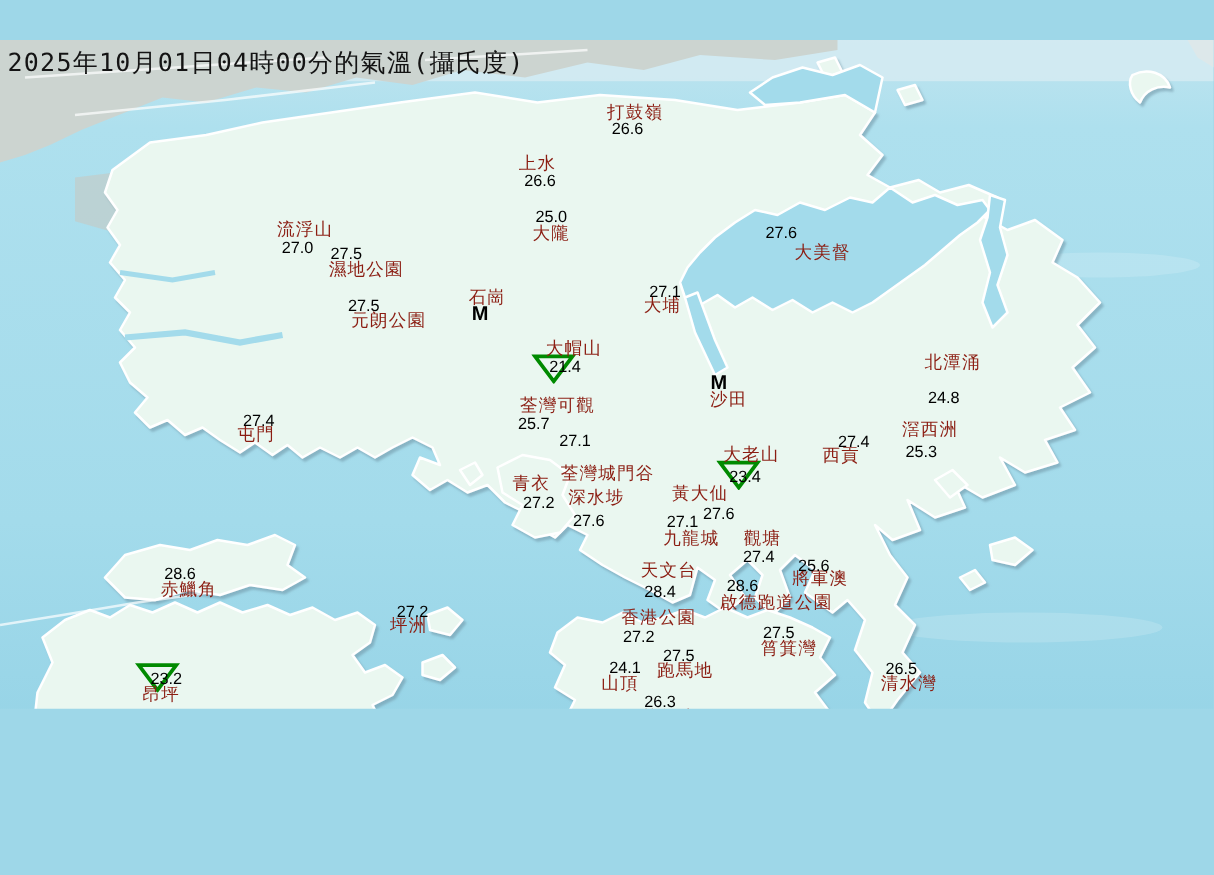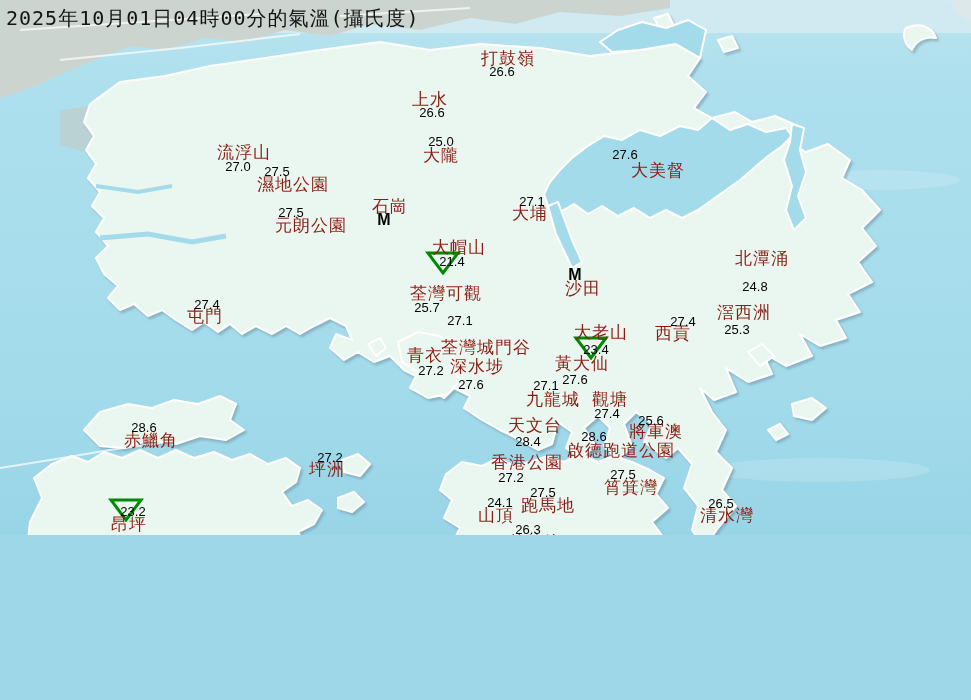--- a/index.html
+++ b/index.html
@@ -1,25 +1,25 @@
 <!DOCTYPE html>
 <html style="--station-name: #8b1d12; --station-value: #000000; --triangle: #008a00; --logo-text: #2b6cb0; --title: #141414;"><head>
 <meta charset="utf-8">
 <style>
   html,body{margin:0;padding:0;background:#9ed7e8;}
   #app{position:relative;width:971px;height:535px;overflow:hidden;
-       font-family:"Liberation Sans","DejaVu Sans",sans-serif;}
+       font-family:"Liberation Sans","DejaVu Sans",sans-serif;margin-top:32px;}
   #map{position:absolute;left:0;top:0;z-index:0;}
   .coast{stroke:#ffffff;stroke-width:2;stroke-linejoin:round;}
   #title{position:absolute;left:6px;top:5px;z-index:10;
          font-family:"DejaVu Sans Mono","DejaVu Sans",monospace;
          font-size:20px;letter-spacing:1px;color:var(--title,#111);z-index:10;}
   .st-name{position:absolute;z-index:6;transform:translate(-50%,-50%);
            white-space:nowrap;font-family:Liberation Sans, sans-serif;
-           font-size:17px;letter-spacing:1px;color:var(--station-name,#8b1d12);}
+           font-size:14px;letter-spacing:1px;color:var(--station-name,#8b1d12);}
   .st-val{position:absolute;z-index:7;transform:translate(-50%,-50%);
           white-space:nowrap;font-family:"Liberation Sans",sans-serif;
           font-size:13px;color:var(--station-value,#000);}
   .st-val.m{font-weight:bold;font-size:16px;}
   .st-tri{position:absolute;z-index:5;}
   #logo{position:absolute;left:833px;top:578px;width:138px;height:122px;z-index:9;}
   #logo .cn{position:absolute;left:0;top:91px;width:138px;text-align:center;
             font-size:16px;font-weight:bold;letter-spacing:6px;
             color:var(--logo-text,#2b6cb0);white-space:nowrap;}
   #logo .en{position:absolute;left:-4px;top:108px;width:146px;text-align:center;
@@ -213,21 +213,21 @@
       <div class="st-name" style="left: 658px; top: 170px;">大美督</div>
       <div class="st-val" style="left: 625px; top: 154px;">27.6</div>
       <div class="st-name" style="left: 530px; top: 213px;">大埔</div>
       <div class="st-val" style="left: 532px; top: 201px;">27.1</div>
       <div class="st-name" style="left: 205px; top: 316px;">屯門</div>
       <div class="st-val" style="left: 207px; top: 304px;">27.4</div>
       <div class="st-name" style="left: 425px; top: 355px;">青衣</div>
       <div class="st-val" style="left: 431px; top: 370px;">27.2</div>
       <div class="st-name" style="left: 477px; top: 366px;">深水埗</div>
       <div class="st-val" style="left: 471px; top: 384px;">27.6</div>
-      <div class="st-name" style="left: 582px; top: 363px;">黃大仙</div>
+      <div class="st-name" style="left: 560px; top: 363px;">黃大仙</div>
       <div class="st-val" style="left: 575px; top: 379px;">27.6</div>
       <div class="st-name" style="left: 553px; top: 399px;">九龍城</div>
       <div class="st-val" style="left: 546px; top: 385px;">27.1</div>
       <div class="st-name" style="left: 610px; top: 399px;">觀塘</div>
       <div class="st-val" style="left: 607px; top: 413px;">27.4</div>
       <div class="st-name" style="left: 535px; top: 425px;">天文台</div>
       <div class="st-val" style="left: 528px; top: 441px;">28.4</div>
       <div class="st-name" style="left: 621px; top: 450px;">啟德跑道公園</div>
       <div class="st-val" style="left: 594px; top: 436px;">28.6</div>
       <div class="st-name" style="left: 656px; top: 431px;">將軍澳</div>

